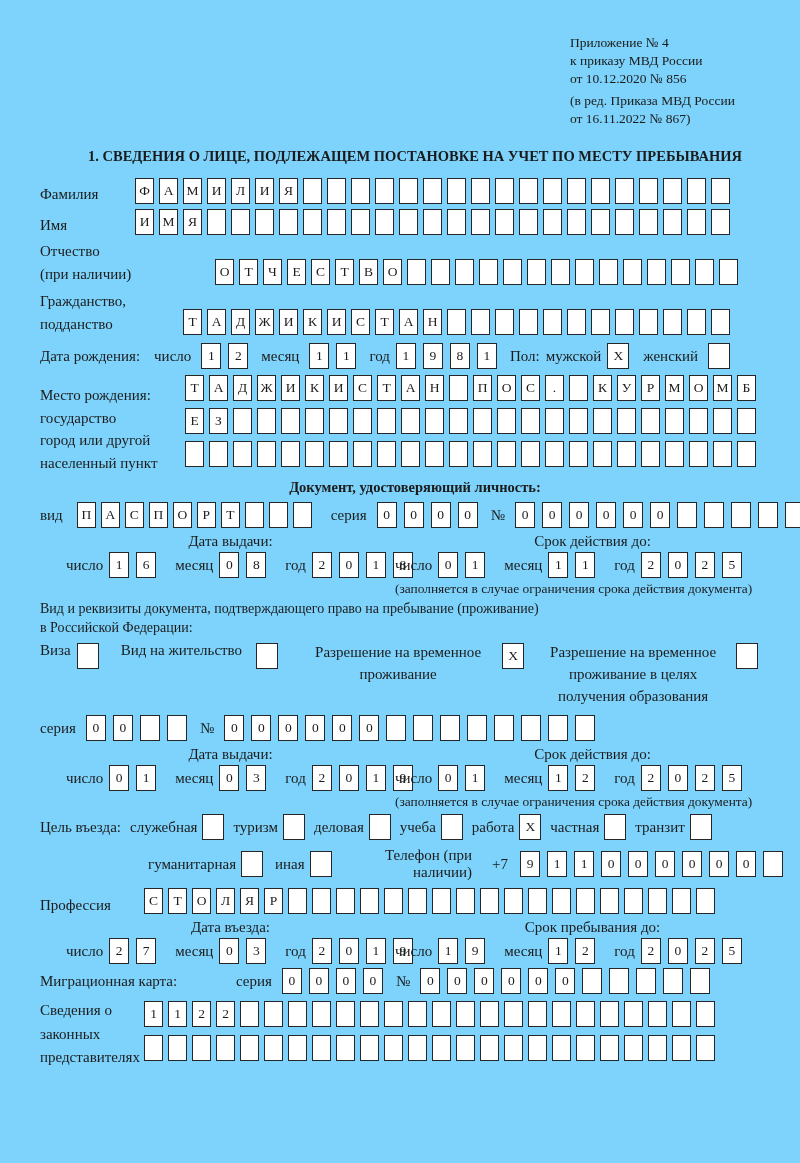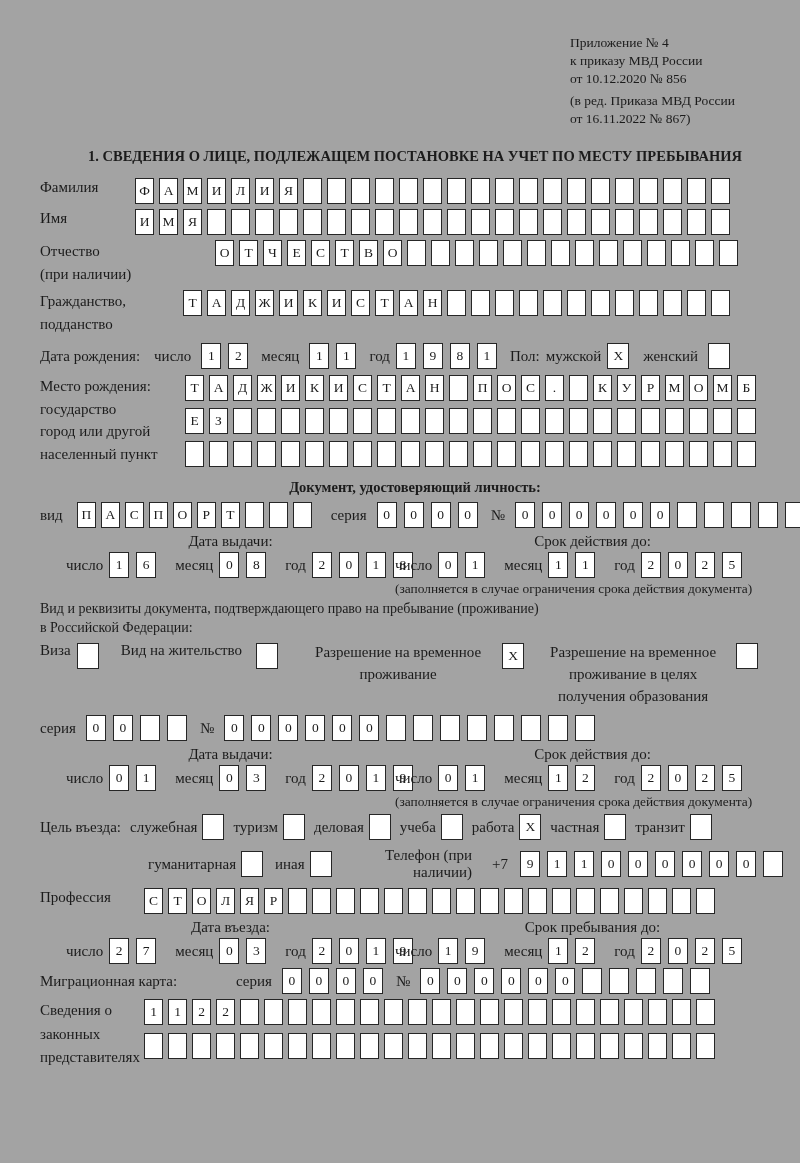--- a/index.html
+++ b/index.html
@@ -1,30 +1,30 @@
 <!DOCTYPE html>
 <html><head>
 <meta charset="utf-8">
 <style>
   html,body{margin:0;padding:0;background:#fff;}
   .page{
     width:800px;height:1163px;box-sizing:border-box;
     padding:34px 10px 10px 40px;
     font-family:"Liberation Serif","DejaVu Serif",serif;
-    color:#1b1b1b;background:#a3a3a3;overflow:hidden;position:relative;
+    color:#1b1b1b;background:#7dd3fc;overflow:hidden;position:relative;
   }
   
   .hdr{margin-left:auto;width:220px;font-size:13.5px;line-height:1.32;}
   .hdr .gap{height:5px;}
   .forma{text-align:right;font-weight:bold;font-size:15px;margin:16px 30px 0 0;letter-spacing:.4px;}
   .title{text-align:center;font-weight:bold;font-size:15.5px;line-height:1.5;margin-top:16px;}
   .uline{display:inline-block;width:58px;border-bottom:2.2px solid #3a3a3a;height:13px;margin-left:10px;}
   .sect{font-weight:bold;font-size:14.5px;text-align:center;margin:20px 0 13px 0;}
   
-  .frow{display:flex;align-items:flex-start;margin-bottom:5px;font-size:15px;}
+  .frow{display:flex;align-items:flex-end;margin-bottom:5px;font-size:15px;}
   .flabel{flex:none;line-height:1.25;}
   .w95{width:95px;} .w175{width:175px;} .w143{width:143px;} .w145{width:145px;}
   .cells{display:flex;flex-wrap:nowrap;}
   .cell{
     flex:none;width:17px;height:24px;border:1.7px solid #262626;
     margin-right:5px;display:flex;align-items:center;justify-content:center;
     font-size:13.5px;background:#fff;
   }
   .dcells .cell{margin-right:7px;width:18px;}
   .chk .cell{width:20px;height:24px;margin-right:0;}

